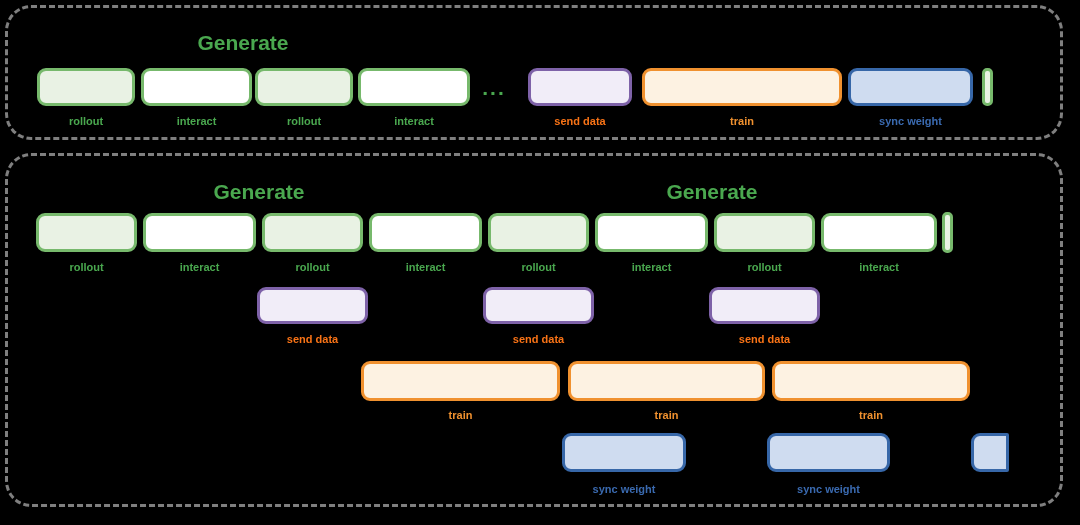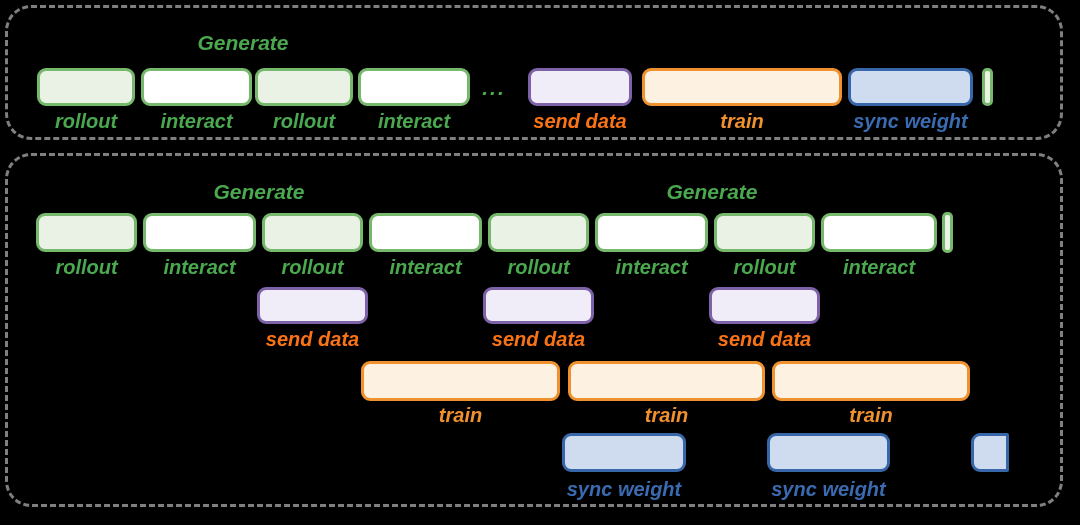--- a/index.html
+++ b/index.html
@@ -1,34 +1,33 @@
 <!DOCTYPE html>
 <html><head>
 <meta charset="utf-8">
 <style>
   html,body{margin:0;padding:0;background:#000;}
   #canvas{
     position:relative;width:1080px;height:525px;background:#000;overflow:hidden;
     font-family:"Liberation Sans",sans-serif;
-    font-style:italic;
   }
   .panel{
     position:absolute;box-sizing:border-box;
     border:3px dashed #7f7f7f;border-radius:26px;background:transparent;
   }
   .box{position:absolute;box-sizing:border-box;border:3px solid;border-radius:9px;}
   .g{background:#e9f2e4;border-color:#77b96c;}
   .w{background:#ffffff;border-color:#77b96c;}
   .p{background:#f1edf8;border-color:#7e62a8;}
   .o{background:#fdf2e2;border-color:#f0912f;}
   .b{background:#cfdcf0;border-color:#3767a8;}
   .sliver{border-radius:5px;}
   .partial{border-radius:9px 2px 2px 9px;}
   .lbl{
-    position:absolute;font-weight:bold;font-size:20px;line-height:22px;
+    position:absolute;font-weight:bold;font-size:11px;line-height:22px;
     text-align:center;white-space:nowrap;
   }
   .green-t{color:#4aa84f;}
   .purple-t{color:#f97316;}
   .orange-t{color:#f0912f;}
   .blue-t{color:#3a6ab0;}
   .gen{
     position:absolute;font-weight:bold;font-size:21px;line-height:26px;
     color:#4aa84f;text-align:center;white-space:nowrap;
   }

